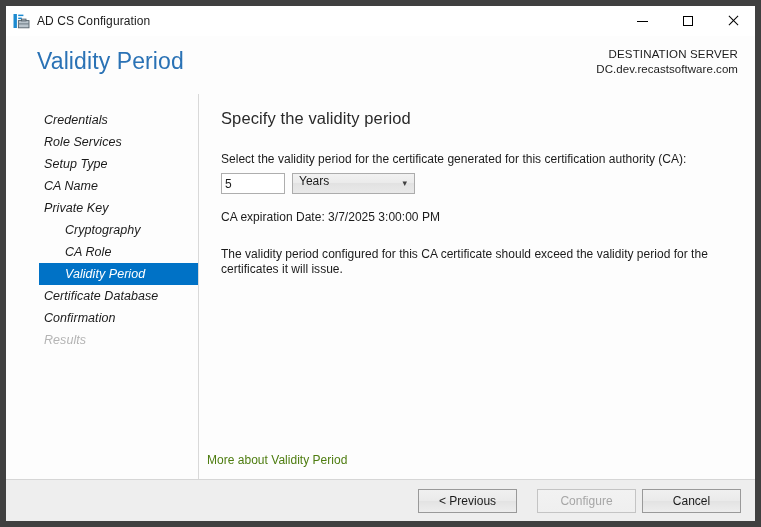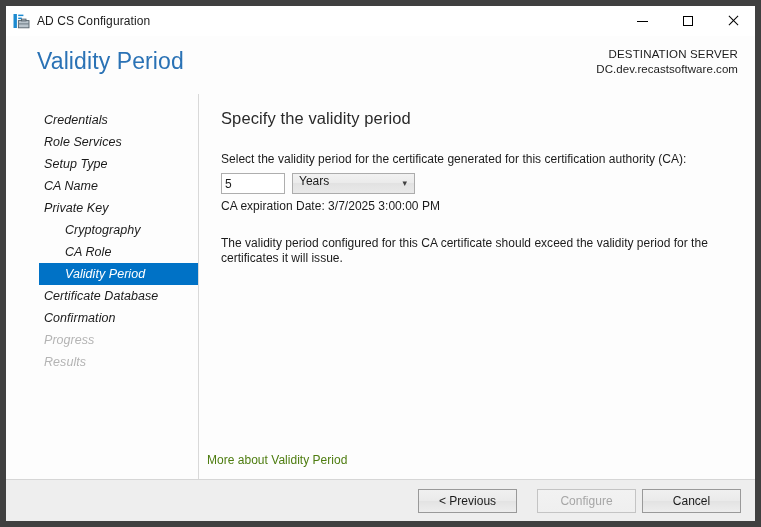--- a/index.html
+++ b/index.html
@@ -225,21 +225,21 @@
     right: 7px;
     top: 50%;
     transform: translateY(-55%);
     font-size: 9px;
     color: #404040;
     line-height: 1;
   }
   .expiration {
     font-size: 12px;
     color: #1b1b1b;
-    margin-top: 5px;
+    margin-top: 16px;
     letter-spacing: 0.02px;
   }
   .note {
     font-size: 12px;
     color: #1b1b1b;
     line-height: 15px;
     margin-top: 23px;
     width: 488px;
     letter-spacing: 0.02px;
   }
@@ -328,21 +328,20 @@
         <div class="nav-item">Credentials</div>
         <div class="nav-item">Role Services</div>
         <div class="nav-item">Setup Type</div>
         <div class="nav-item">CA Name</div>
         <div class="nav-item">Private Key</div>
         <div class="nav-item sub">Cryptography</div>
         <div class="nav-item sub">CA Role</div>
         <div class="nav-item sub selected">Validity Period</div>
         <div class="nav-item">Certificate Database</div>
         <div class="nav-item">Confirmation</div>
-        <div class="nav-item disabled">Progress</div>
         <div class="nav-item disabled">Results</div>
       </nav>
 
     <div class="content">
       <h2 class="content-title">Specify the validity period</h2>
 
       <div class="field-label">Select the validity period for the certificate generated for this certification authority (CA):</div>
 
       <div class="input-row">
         <input class="period-input" type="text" value="5" style="">

